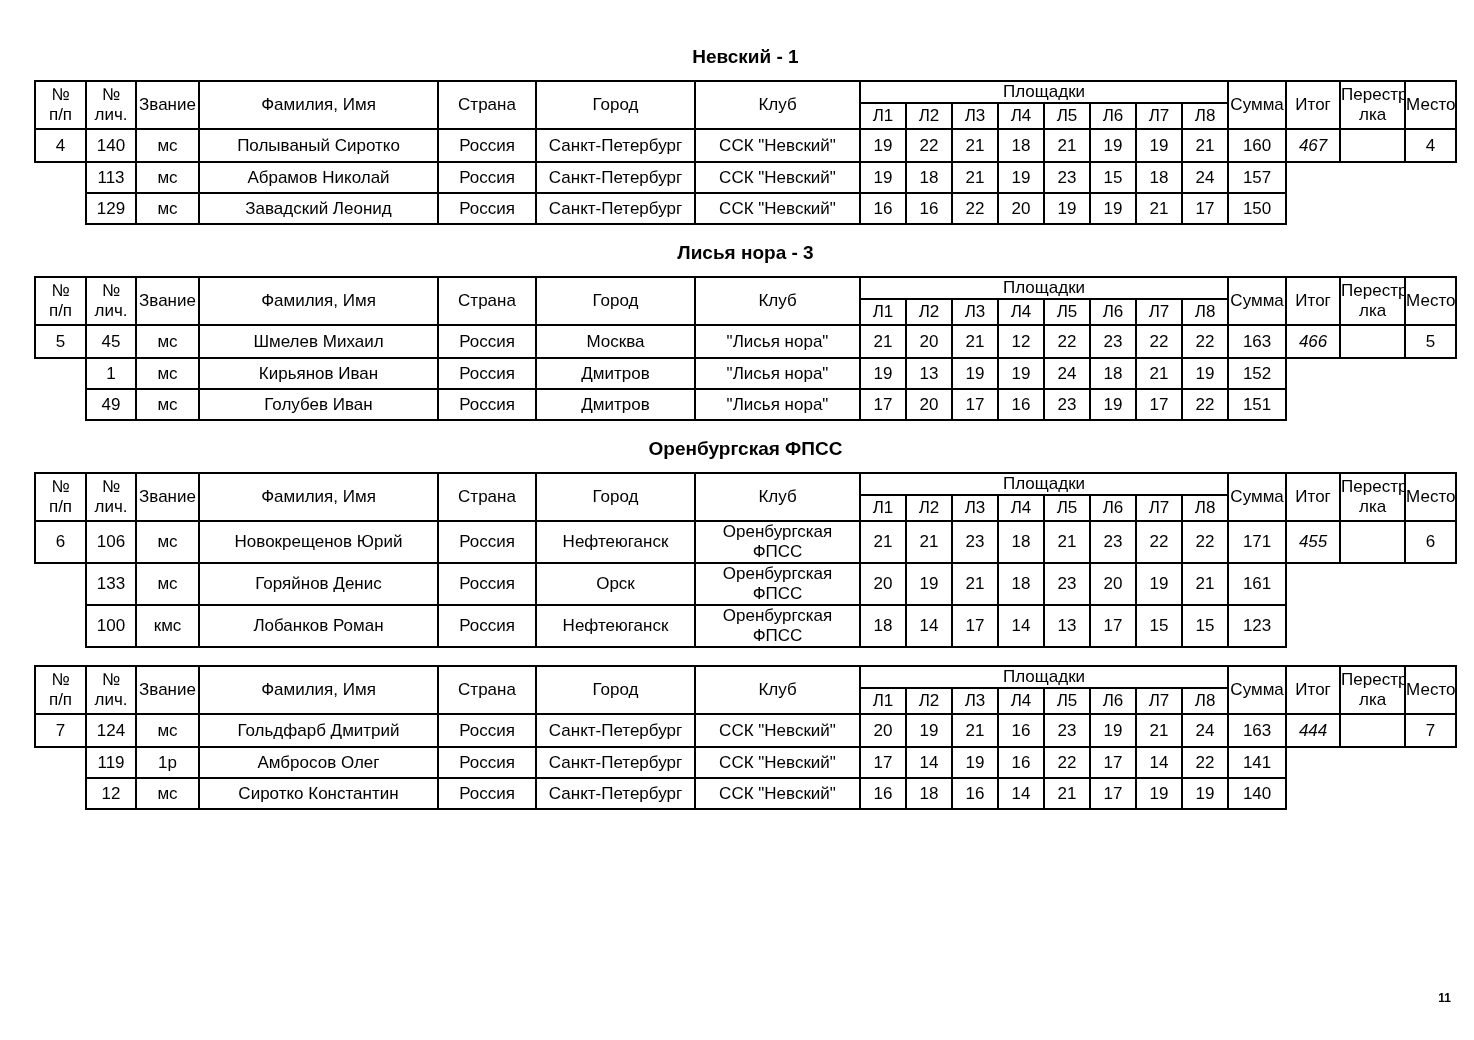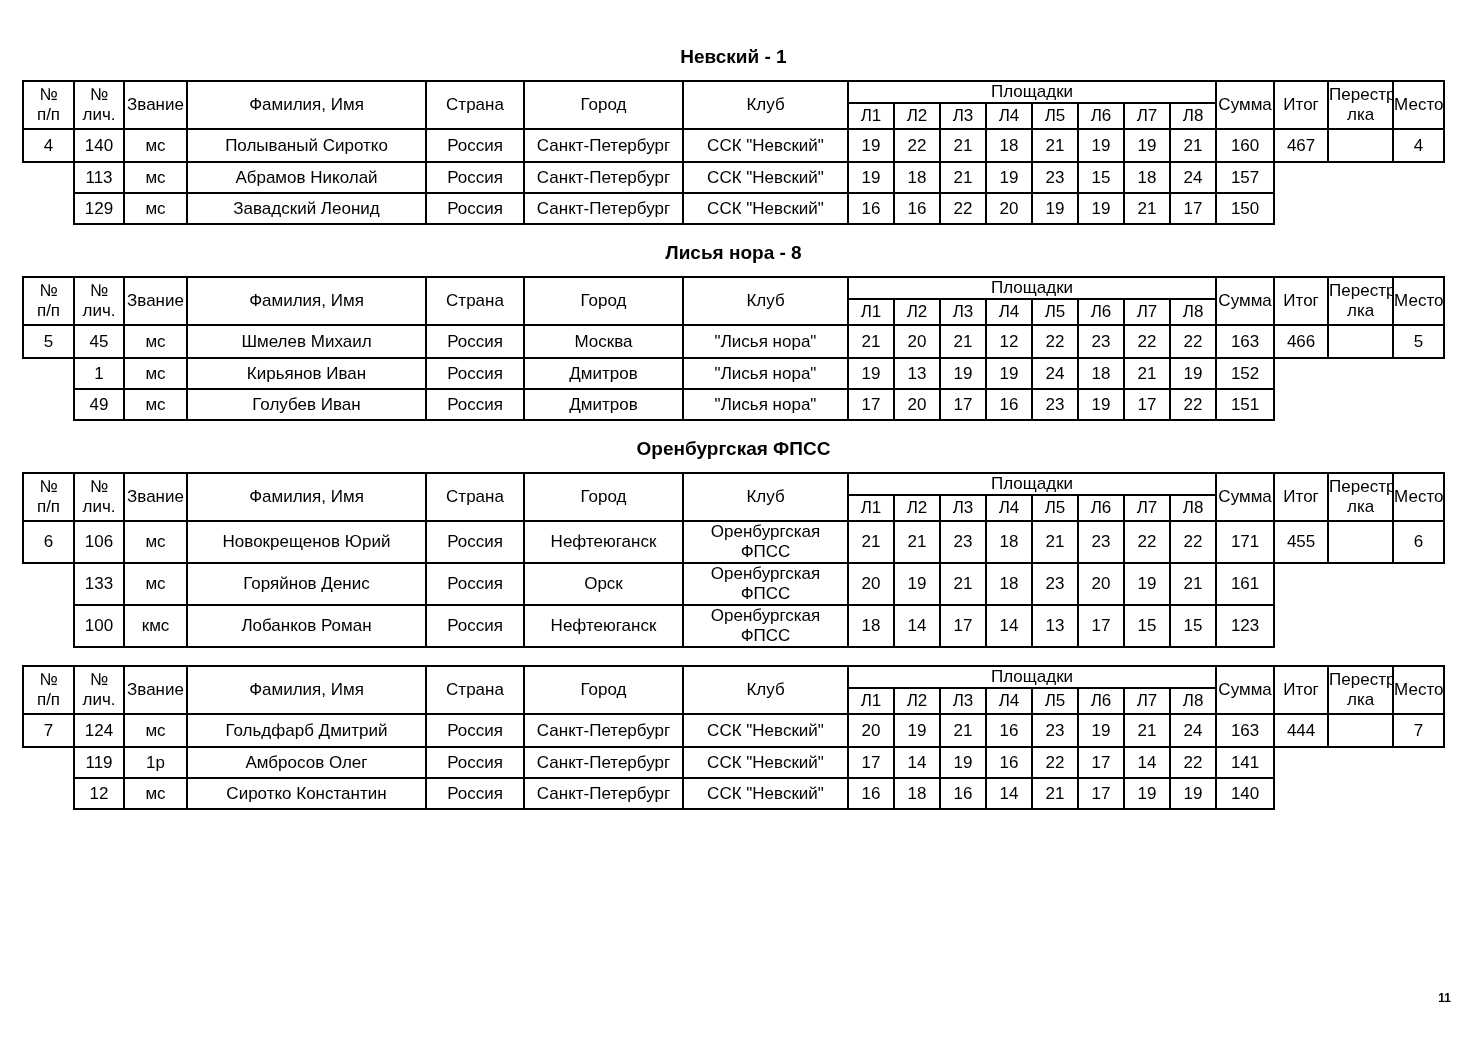--- a/index.html
+++ b/index.html
@@ -3,21 +3,21 @@
 <meta charset="utf-8">
 <style>
   html, body { margin: 0; padding: 0; }
   body {
     width: 1474px; height: 1040px;
     background: #fff; color: #000;
     font-family: "Liberation Sans", sans-serif;
     position: relative; overflow: hidden;
   }
   .page { padding-top: 46px; }
-  .block { margin-bottom: 17px; }
+  .block { margin-bottom: 17px; margin-left: 12px; }
   .title {
     width: 1423px; margin: 0 0 12px 22px;
     text-align: center; font-size: 19px; font-weight: bold;
     line-height: 22px;
   }
   table.tbl {
     border-collapse: collapse; table-layout: fixed;
     margin-left: 22px; width: 1423px;
   }
   .tbl td {
@@ -29,21 +29,21 @@
   .tbl td.ghost { border: none; }
   tr.hr1 { height: 22px; }
   tr.hr2 { height: 26px; }
   tr.d1  { height: 33px; }
   tr.d   { height: 31px; }
   .hc { font-size: 13px; line-height: 15px; font-weight: normal; }
   .pre { white-space: pre-line; }
   .hl { text-align: left; padding-left: 9px; }
   .nm { text-align: left; padding-left: 11px; }
   .sm { font-size: 15px; }
-  .tot { font-size: 18px; }
+  .tot { font-size: 18px; font-style: italic; }
   .pagenum {
     position: absolute; right: 23px; top: 991px;
     font-size: 12px; font-weight: bold;
   }
 </style>
 </head>
 <body>
 
 <div class="page">
 
@@ -160,21 +160,21 @@
         <td>150</td>
         <td class="ghost"></td>
         <td class="ghost"></td>
         <td class="ghost"></td>
       </tr>
       </tbody>
     </table>
   </section>
 
   <section class="block">
-    <h2 class="title">Лисья нора - 8</h2>
+    <h2 class="title">Лисья нора - 3</h2>
     <table class="tbl">
       <colgroup>
         <col style="width:51px">
           <col style="width:50px">
           <col style="width:63px">
           <col style="width:239px">
           <col style="width:98px">
           <col style="width:159px">
           <col style="width:165px">
         <col style="width:46px">

